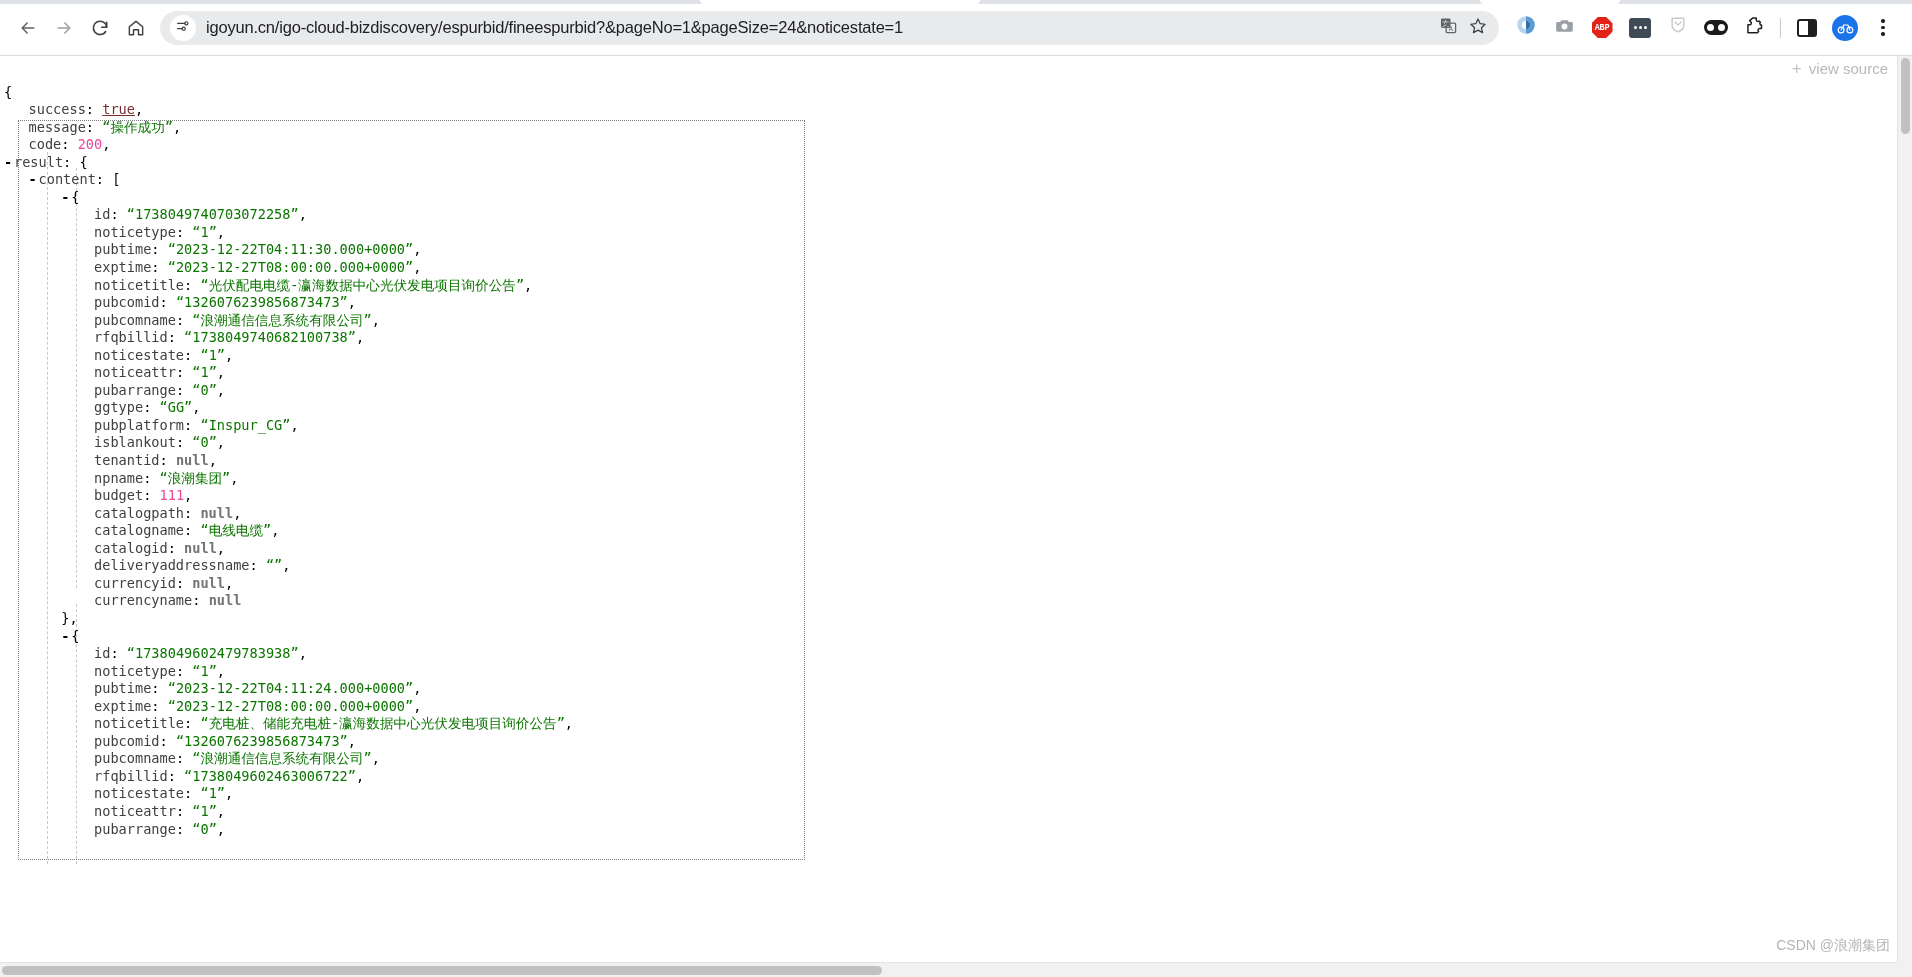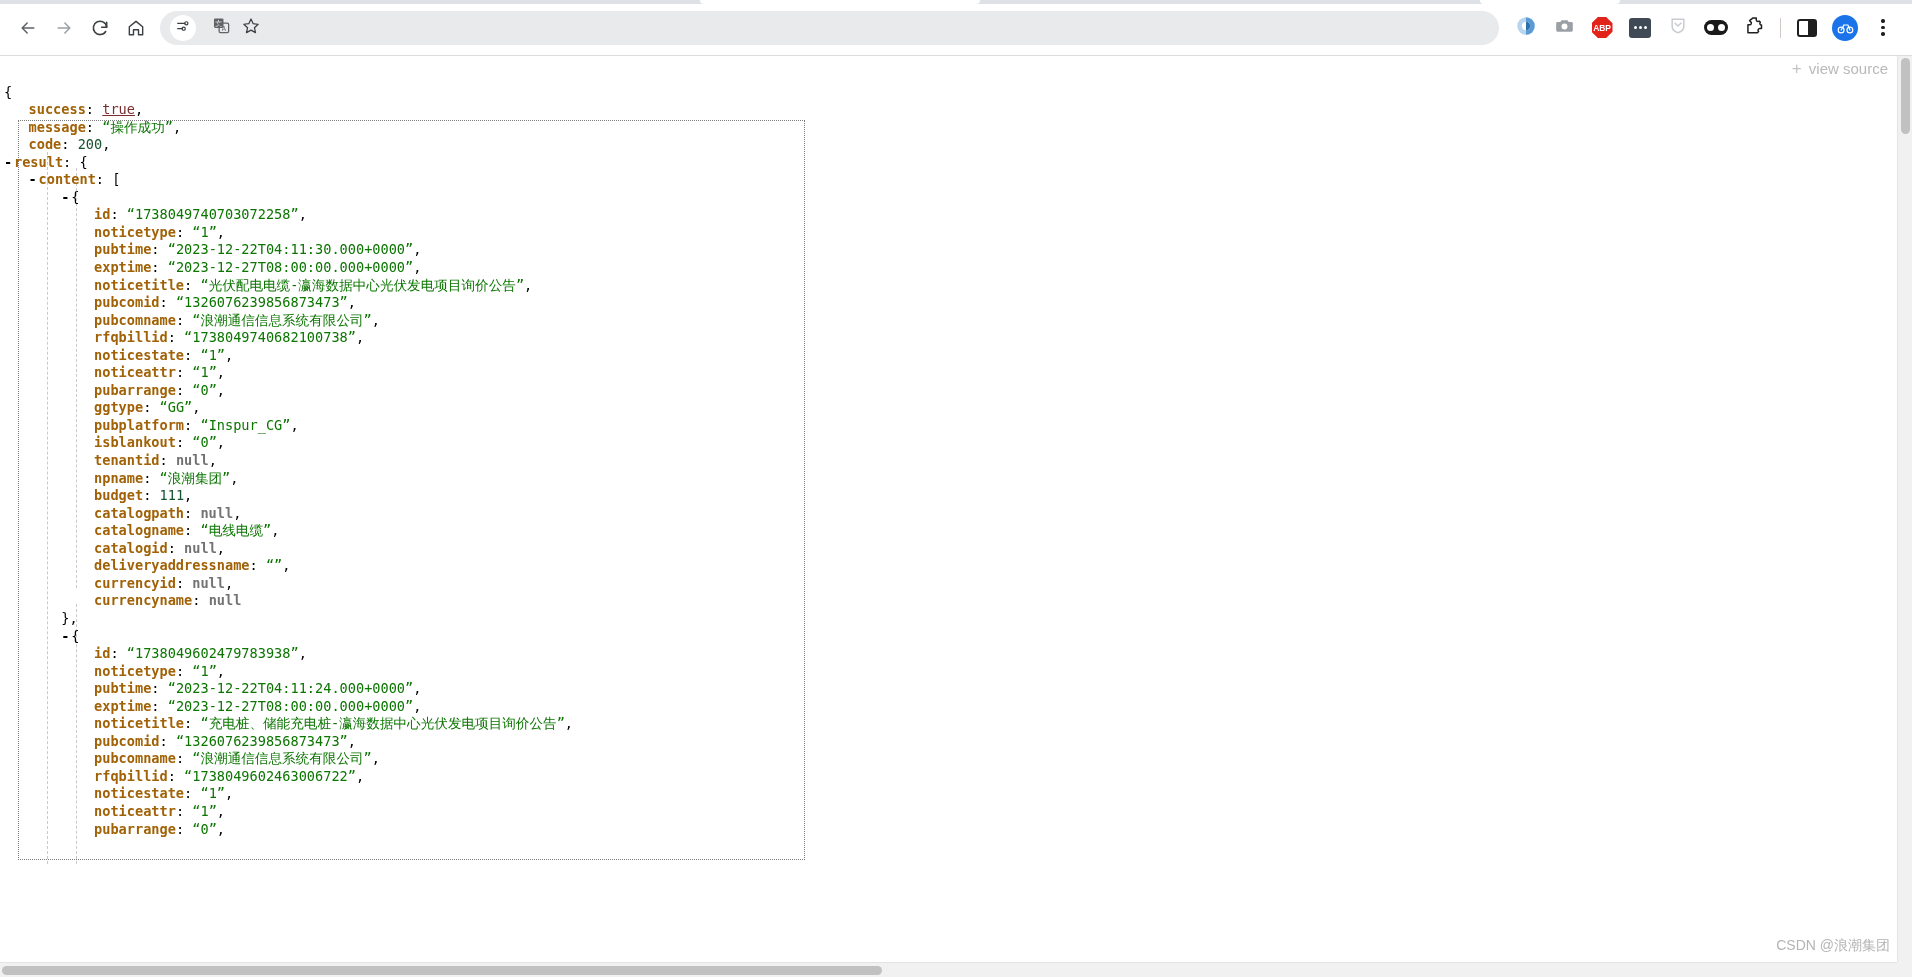--- a/index.html
+++ b/index.html
@@ -76,20 +76,21 @@
     cursor: pointer;
   }
 
   .toolbar-actions { display: flex; align-items: center; flex: 0 0 auto; }
   .ext-btn {
     width: 34px; height: 34px;
     display: flex; align-items: center; justify-content: center;
     border-radius: 50%;
     margin: 0 2px;
     cursor: pointer;
+    font-family: Liberation Mono, monospace;
   }
   .tb-sep {
     width: 1px; height: 20px;
     background: #d0c8c4;
     margin: 0 7px;
   }
   .abp-badge {
     width: 21px; height: 21px;
     background: #e2231a;
     color: #fff;
@@ -166,23 +167,23 @@
     position: absolute;
     top: 10px; left: 0;
     padding: 0 0 0 4px;
     font-family: "DejaVu Sans Mono", "Liberation Mono", monospace;
     font-size: 13.6px;
     line-height: 17.55px;
     color: #000000;
     white-space: pre;
   }
   .json .ln { display: block; height: 17.55px; }
-  .k { color: #a16207; font-weight: bold; }
+  .k { color: #404040; font-weight: normal; }
   .s { color: #0b7500; }
-  .n { color: #14532d; }
+  .n { color: #ec4899; }
   .b { color: #7b2d2d; text-decoration: underline; }
   .nul { color: #737373; font-weight: bold; }
   .p { color: #000000; }
 
   .toggle {
     display: inline-block;
     width: 10px;
     color: #000000;
     font-weight: bold;
     cursor: pointer;
@@ -287,20 +288,21 @@
   <div class="omnibox">
     <div class="omnibox-icon">
       <span>
         <svg width="16" height="16" viewBox="0 0 24 24">
           <path d="M4 8h11M4 16h7" stroke="#3c4043" stroke-width="1.8" stroke-linecap="round" fill="none"></path>
           <circle cx="17" cy="8" r="2.4" fill="none" stroke="#3c4043" stroke-width="1.8"></circle>
           <circle cx="13" cy="16" r="2.4" fill="none" stroke="#3c4043" stroke-width="1.8"></circle>
         </svg>
       </span>
     </div>
+    <div class="omnibox-url">igoyun.cn/igo-cloud-bizdiscovery/espurbid/fineespurbid?&amp;pageNo=1&amp;pageSize=24&amp;noticestate=1</div>
     <div class="omnibox-actions">
       <div class="omni-action">
         <span>
           <svg width="19" height="19" viewBox="0 0 24 24">
             <rect x="2.5" y="3" width="12" height="12" rx="1.6" fill="#5f6368"></rect>
             <text x="8.5" y="12.6" font-size="9" fill="#ffffff" text-anchor="middle" font-family="Liberation Sans, sans-serif">文</text>
             <rect x="9" y="9" width="12" height="12" rx="1.6" fill="none" stroke="#5f6368" stroke-width="1.6"></rect>
             <text x="15" y="18.8" font-size="8" fill="#5f6368" text-anchor="middle" font-family="Liberation Sans, sans-serif">A</text>
           </svg>
         </span>

